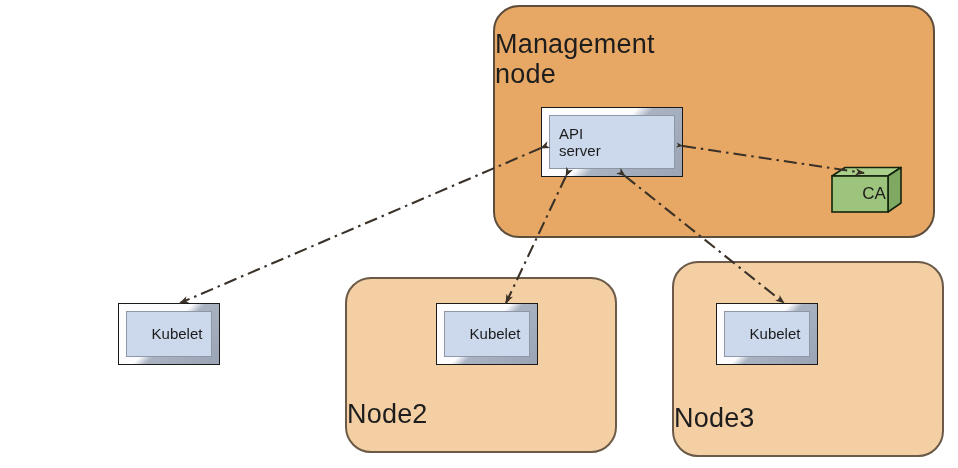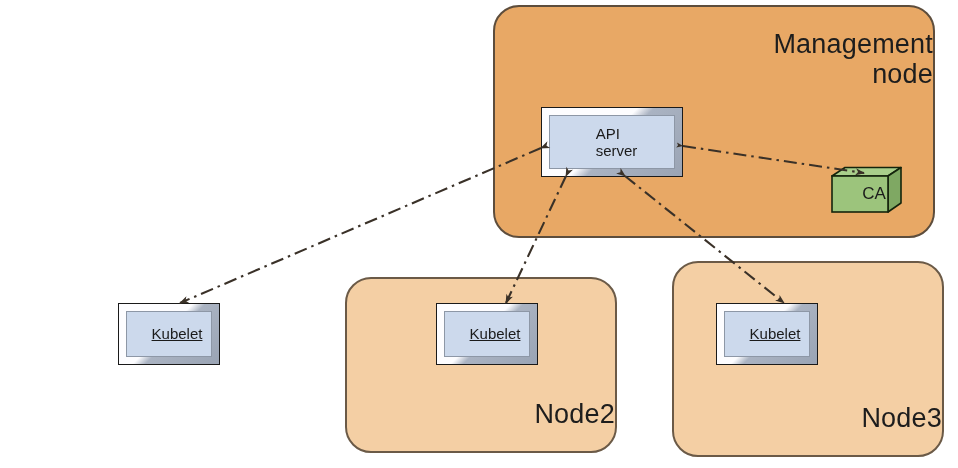--- a/index.html
+++ b/index.html
@@ -40,21 +40,21 @@
     border-color: #5d4d3c;
   }
   .group.worker {
     background: #f4cfa4;
     border-color: #6b5a47;
   }
   .group-title {
     position: absolute;
     left: 0;
     right: 0;
-    text-align: right;
+    text-align: left;
     color: #1d1d1d;
     font-weight: 400;
     letter-spacing: 0.2px;
     white-space: pre-line;
     line-height: 1.12;
   }
   .mgmt .group-title {
     top: 22px;
     font-size: 27px;
   }
@@ -75,37 +75,36 @@
   }
   .bevel-inner {
     position: relative;
     width: 100%;
     height: 100%;
     box-sizing: border-box;
     background: #ccd9ec;
     border: 1px solid #8d97a6;
     display: flex;
     align-items: center;
-    justify-content: center;
+    justify-content: flex-start;
   }
   .bevel-label {
     color: #1b1b1b;
     font-size: 15px;
     line-height: 1.15;
     padding-left: 9px;
     white-space: pre-line;
     text-align: left;
   }
   .bevel-box.kubelet .bevel-inner {
     justify-content: center;
   }
   .bevel-box.kubelet .bevel-label {
     padding-left: 16px;
     text-align: left;
-    text-decoration: underline;
   }
 
   
   .slab {
     position: absolute;
     z-index: 3;
   }
   .slab svg { display: block; }
   .slab-label {
     position: absolute;

